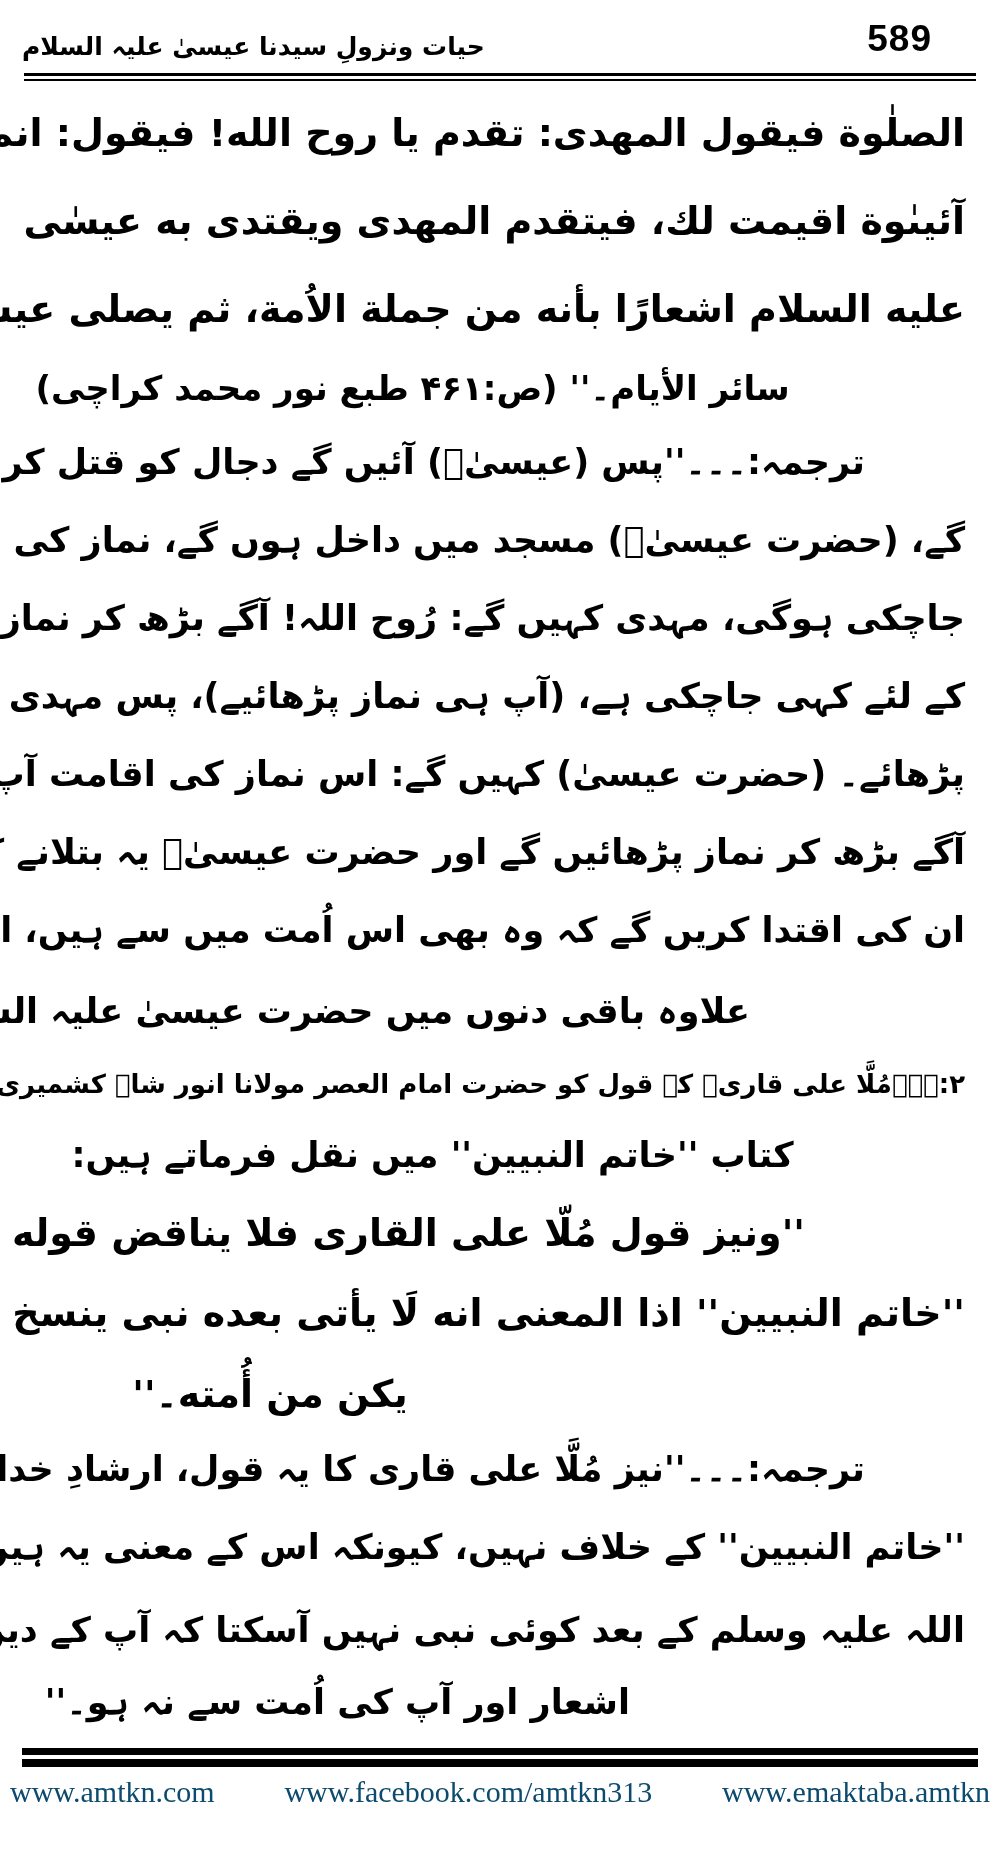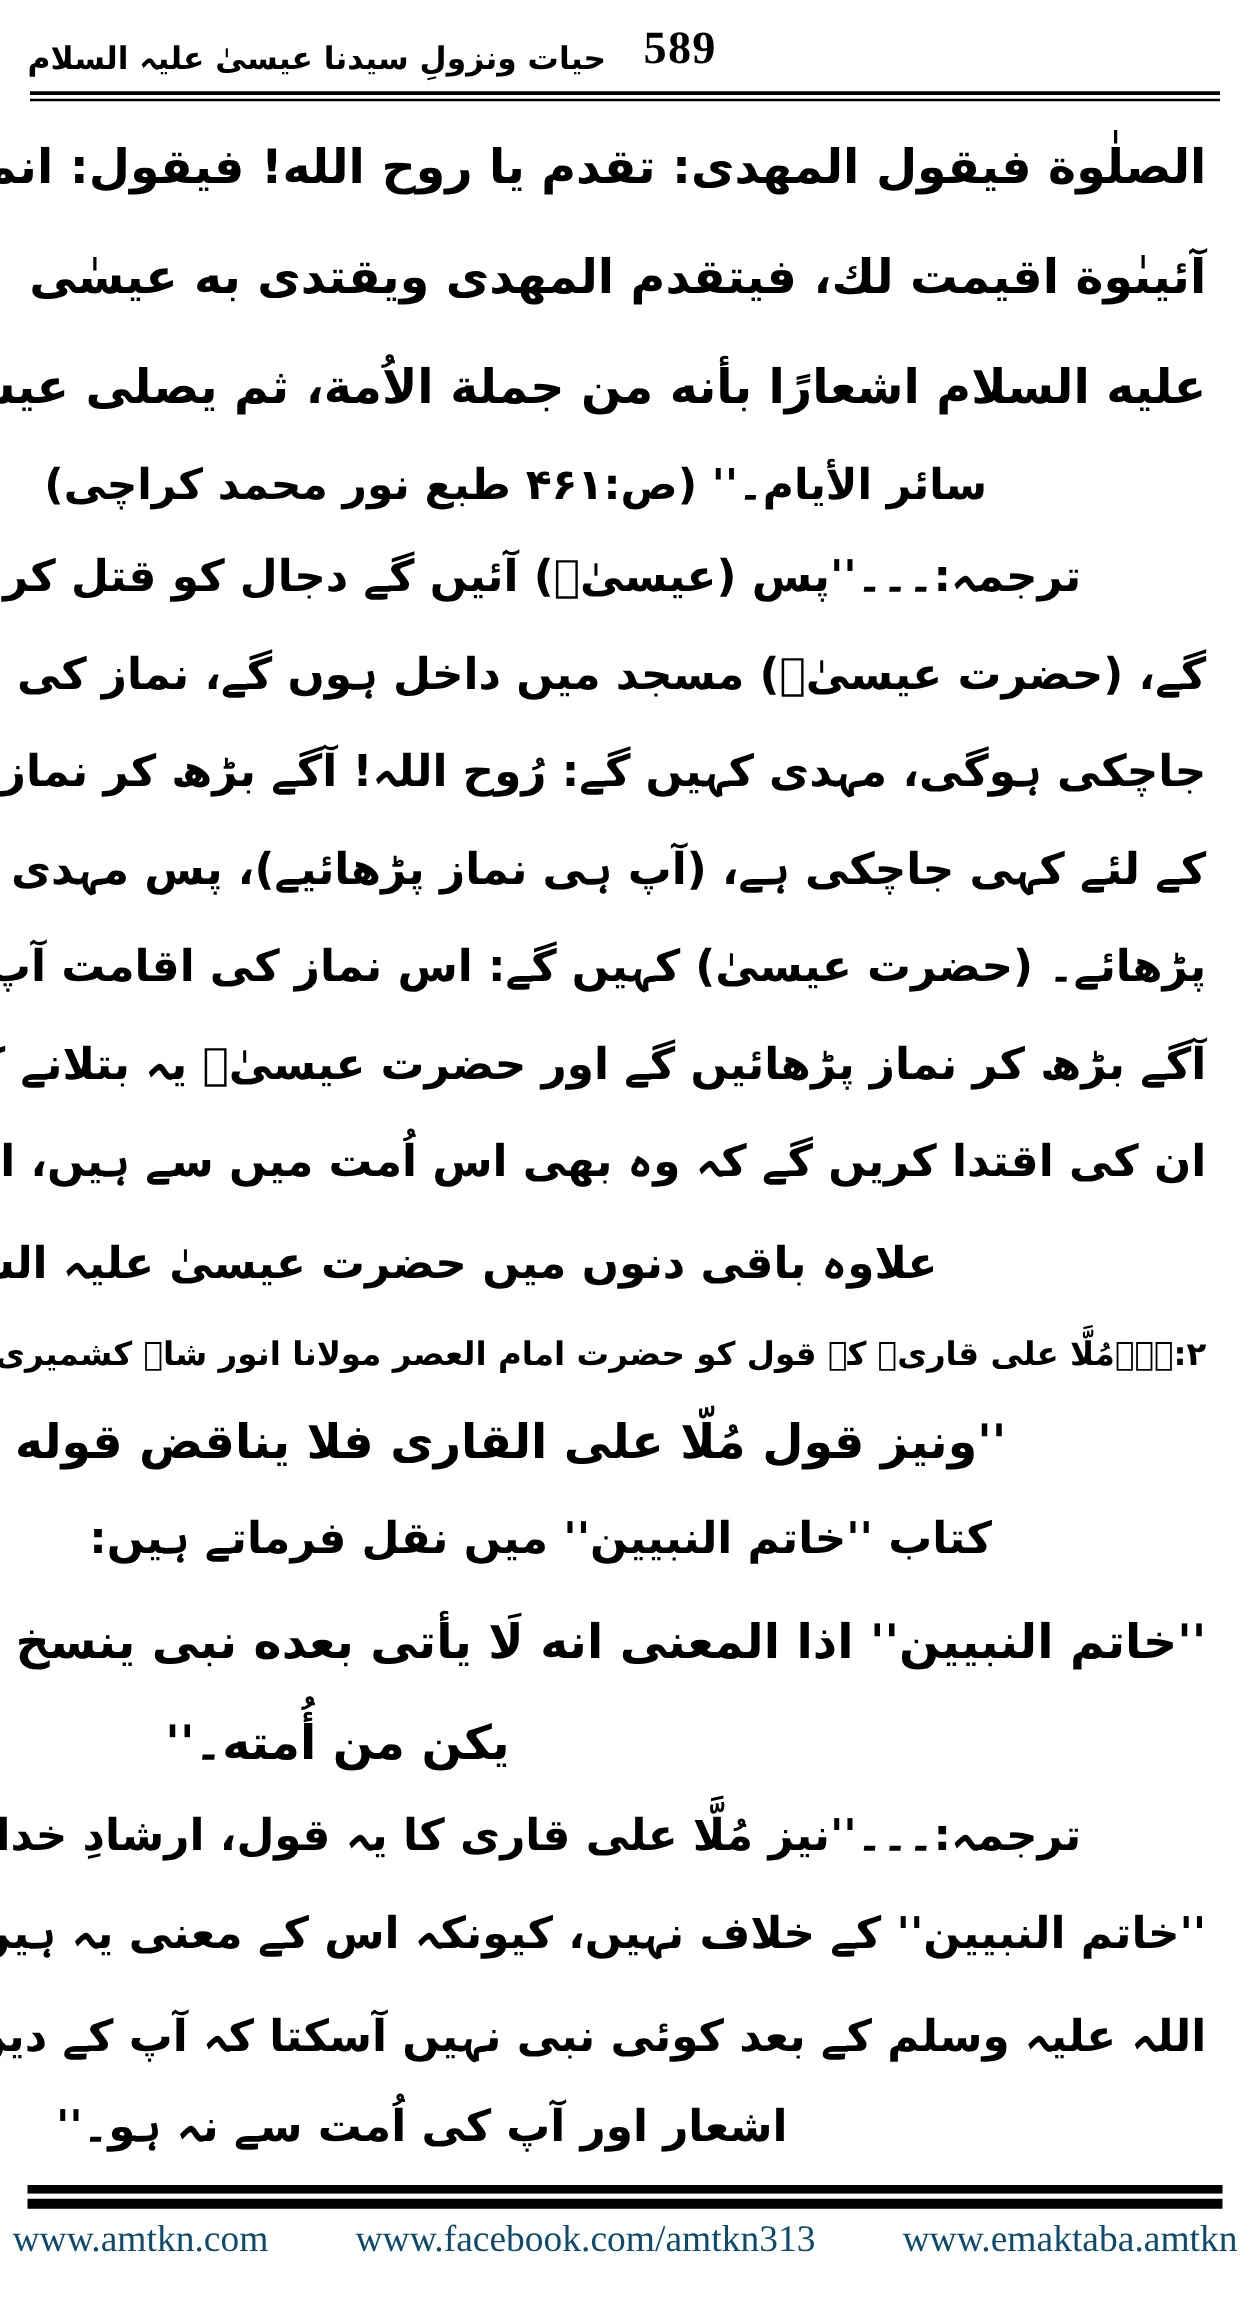--- a/index.html
+++ b/index.html
@@ -9,31 +9,31 @@
     width:1000px; height:1850px;
     margin:0 auto;
     background:#ffffff;
     color:#000;
     overflow:hidden;
     font-family:"DejaVu Sans", sans-serif;
   }
 
   
   .header {
-    display:flex; align-items:flex-end;
+    display:flex; justify-content:space-between; align-items:flex-end;
     padding:20px 22px 10px 22px;
     direction:ltr;
   }
   .hdr-title {
     direction:rtl; unicode-bidi:isolate;
     font-size:25px; font-weight:bold; line-height:1.3;
     white-space:nowrap;
   }
   .hdr-num {
-    font-family:Liberation Serif, serif;
+    font-family:Liberation Sans, sans-serif;
     font-size:37px; font-weight:bold; letter-spacing:1px;
     line-height:1; padding-bottom:6px;
     margin-left:30px; margin-right:46px;
   }
   .hdr-rule {
     margin:0 24px;
     border-top:3px solid #000;
     border-bottom:2px solid #000;
     height:8px;
   }
@@ -102,23 +102,23 @@
     <div class="ln ur rt h78 mr100">ترجمہ:۔۔۔''پس (عیسیٰؑ) آئیں گے دجال کو قتل کریں</div>
     <div class="ln ur j h78">گے، (حضرت عیسیٰؑ) مسجد میں داخل ہوں گے، نماز کی اقامت کہی</div>
     <div class="ln ur j h78">جاچکی ہوگی، مہدی کہیں گے: رُوح اللہ! آگے بڑھ کر نماز</div>
     <div class="ln ur j h78">کے لئے کہی جاچکی ہے، (آپ ہی نماز پڑھائیے)، پس مہدی</div>
     <div class="ln ur j h78">پڑھائے۔ (حضرت عیسیٰ) کہیں گے: اس نماز کی اقامت آپ</div>
     <div class="ln ur j h78">آگے بڑھ کر نماز پڑھائیں گے اور حضرت عیسیٰؑ یہ بتلانے کے لئے</div>
     <div class="ln ur j h78">ان کی اقتدا کریں گے کہ وہ بھی اس اُمت میں سے ہیں، اس کے</div>
     <div class="ln ur ctr h84 in12">علاوہ باقی دنوں میں حضرت عیسیٰ علیہ السلام نماز پڑھائیں گے۔''</div>
 
     <div class="ln ur j sm h62">۲:۔۔۔مُلَّا علی قاریؒ کے قول کو حضرت امام العصر مولانا انور شاہ کشمیریؒ اپنی</div>
+    <div class="ln ur rt h80 mr135">کتاب ''خاتم النبیین'' میں نقل فرماتے ہیں:</div>
+
     <div class="ln ar rt h76 mr160">''ونيز قول مُلّا على القارى فلا يناقض قوله</div>
-
-    <div class="ln ur rt h80 mr135">کتاب ''خاتم النبیین'' میں نقل فرماتے ہیں:</div>
     <div class="ln ar j h84">''خاتم النبيين'' اذا المعنى انه لَا يأتى بعده نبى ينسخ ملته ولم</div>
     <div class="ln ar rt h78 mr460">يكن من أُمته۔''</div>
 
     <div class="ln ur rt h72 mr100">ترجمہ:۔۔۔''نیز مُلَّا علی قاری کا یہ قول، ارشادِ خداوندی</div>
     <div class="ln ur j h84">''خاتم النبیین'' کے خلاف نہیں، کیونکہ اس کے معنی یہ ہیں کہ آپ صلی</div>
     <div class="ln ur j h82">اللہ علیہ وسلم کے بعد کوئی نبی نہیں آسکتا کہ آپ کے دین کو منسوخ</div>
     <div class="ln ur ctr h62 in21">اشعار اور آپ کی اُمت سے نہ ہو۔''</div>
   </div>
 
   <div class="footer">

